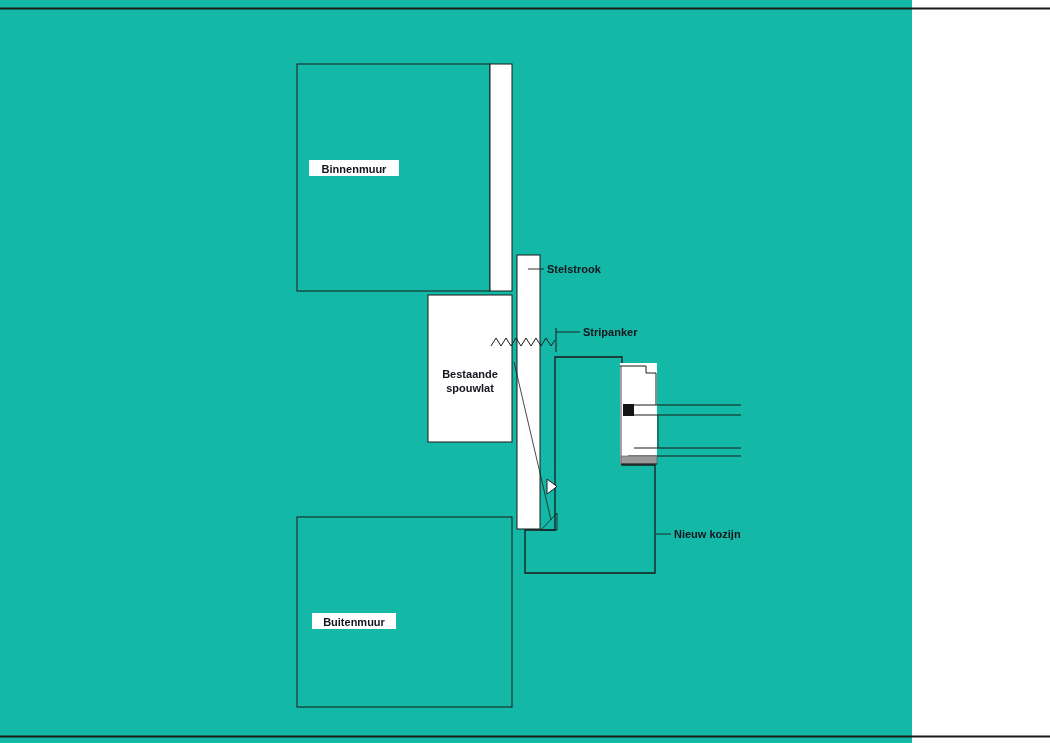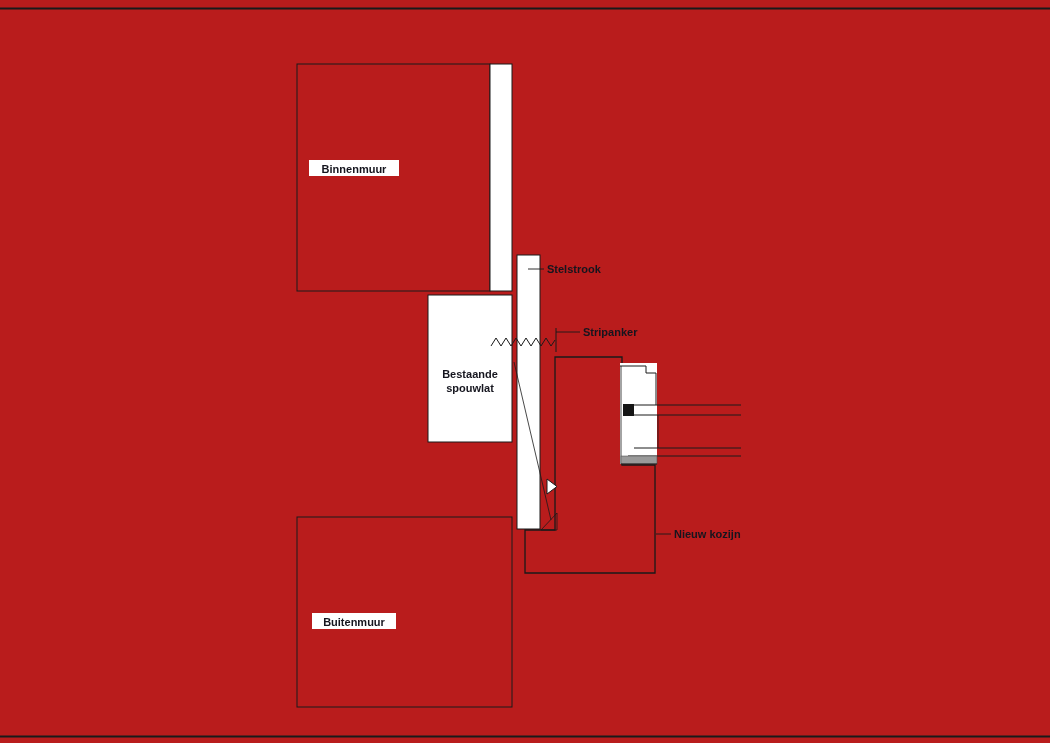--- a/index.html
+++ b/index.html
@@ -5,23 +5,23 @@
   html, body {
     margin: 0;
     padding: 0;
     background: #ffffff;
     width: 1050px;
     height: 743px;
     overflow: hidden;
   }
   .stage {
     position: relative;
-    width: 1050px;
+    width: 912px;
     height: 743px;
-    background: #b91c1c;
+    background: #14b8a6;
   }
   svg { display: block; }
   .lbl {
     font-family: "Liberation Sans", sans-serif;
     font-size: 11px;
     font-weight: 700;
     fill: #15151e;
   }
   .ln   { stroke: #1a1a1a; stroke-width: 1;   fill: none; }
   .ln13 { stroke: #1a1a1a; stroke-width: 1.3; fill: none; }

